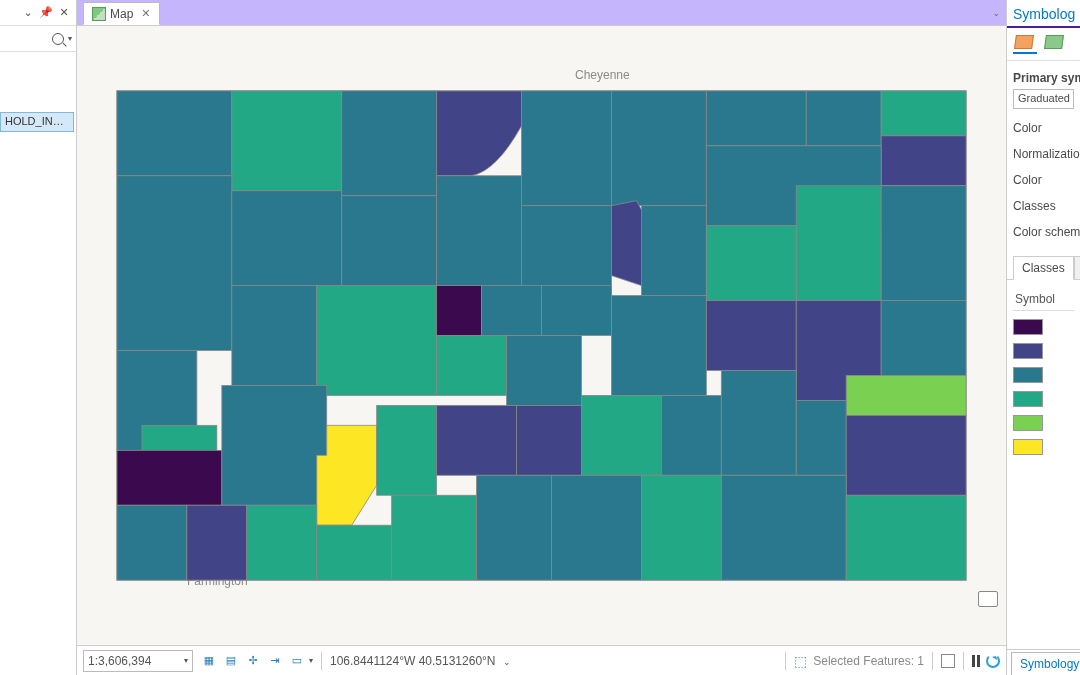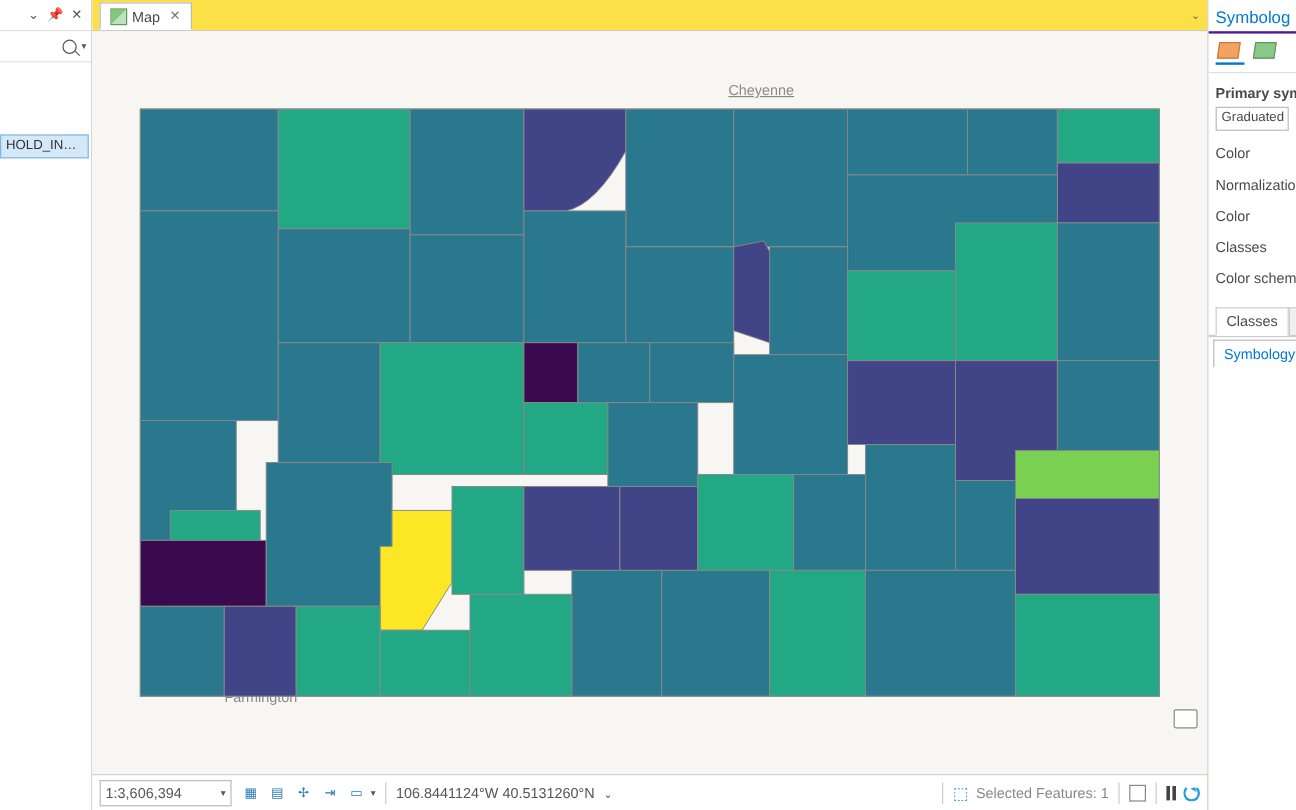--- a/index.html
+++ b/index.html
@@ -91,21 +91,21 @@
 
 .center-pane {
   flex: 1;
   display: flex;
   flex-direction: column;
   background: #fdfdfd;
   min-width: 0;
 }
 .tab-strip {
   height: 26px;
-  background: #fde047;
+  background: #c4b5fd;
   display: flex;
   align-items: center;
   padding-left: 6px;
   border-bottom: 1px solid #ccc;
   position: relative;
 }
 .tab {
   background: #fff;
   border: 1px solid #bbb;
   border-bottom: 1px solid #fff;
@@ -390,21 +390,21 @@
     <div class="tab-strip">
       <div class="tab">
         <span class="map-icon"></span>
         <span>Map</span>
         <span class="close">✕</span>
       </div>
       <span class="chev">⌄</span>
     </div>
 
     <div class="map-viewport">
-      <span class="city-label" style="left:530px; top:42px;text-decoration:underline;">Cheyenne</span>
+      <span class="city-label" style="left:498px; top:42px;">Cheyenne</span>
       <span class="city-label" style="left:110px; top:548px;">Farmington</span>
 
       <svg class="map-svg" viewBox="0 0 930 620" preserveAspectRatio="none">
 
         <rect x="40" y="65" width="850" height="490" fill="none" stroke="#888" stroke-width="1"></rect>
 
         <g stroke="#888" stroke-width="0.8">
 
           <rect x="40" y="65" width="115" height="85" fill="#2a788e"></rect>
           <rect x="155" y="65" width="110" height="100" fill="#22a884"></rect>
@@ -524,19 +524,40 @@
     <div class="rp-field">Normalization</div>
     <div class="rp-field">Color</div>
     <div class="rp-field">Classes</div>
     <div class="rp-field">Color scheme</div>
 
     <div class="rp-tabs">
       <div class="rp-tab">Classes</div>
       <div class="rp-tab inactive">Hi</div>
     </div>
 
+    <div class="rp-classes">
+      <div class="rp-col-hdr">Symbol</div>
+      <div class="swatch-row">
+          <div class="swatch" style="background:#3b0a4e"></div>
+        </div>
+      <div class="swatch-row">
+          <div class="swatch" style="background:#414487"></div>
+        </div>
+      <div class="swatch-row">
+          <div class="swatch" style="background:#2a788e"></div>
+        </div>
+      <div class="swatch-row">
+          <div class="swatch" style="background:#22a884"></div>
+        </div>
+      <div class="swatch-row">
+          <div class="swatch" style="background:#7ad151"></div>
+        </div>
+      <div class="swatch-row">
+          <div class="swatch" style="background:#fde725"></div>
+        </div>
+    </div>
 
     <div class="rp-footer-tab">
       <div class="ftab">Symbology</div>
     </div>
   </div>
 
 </div>
 
 </body></html>

